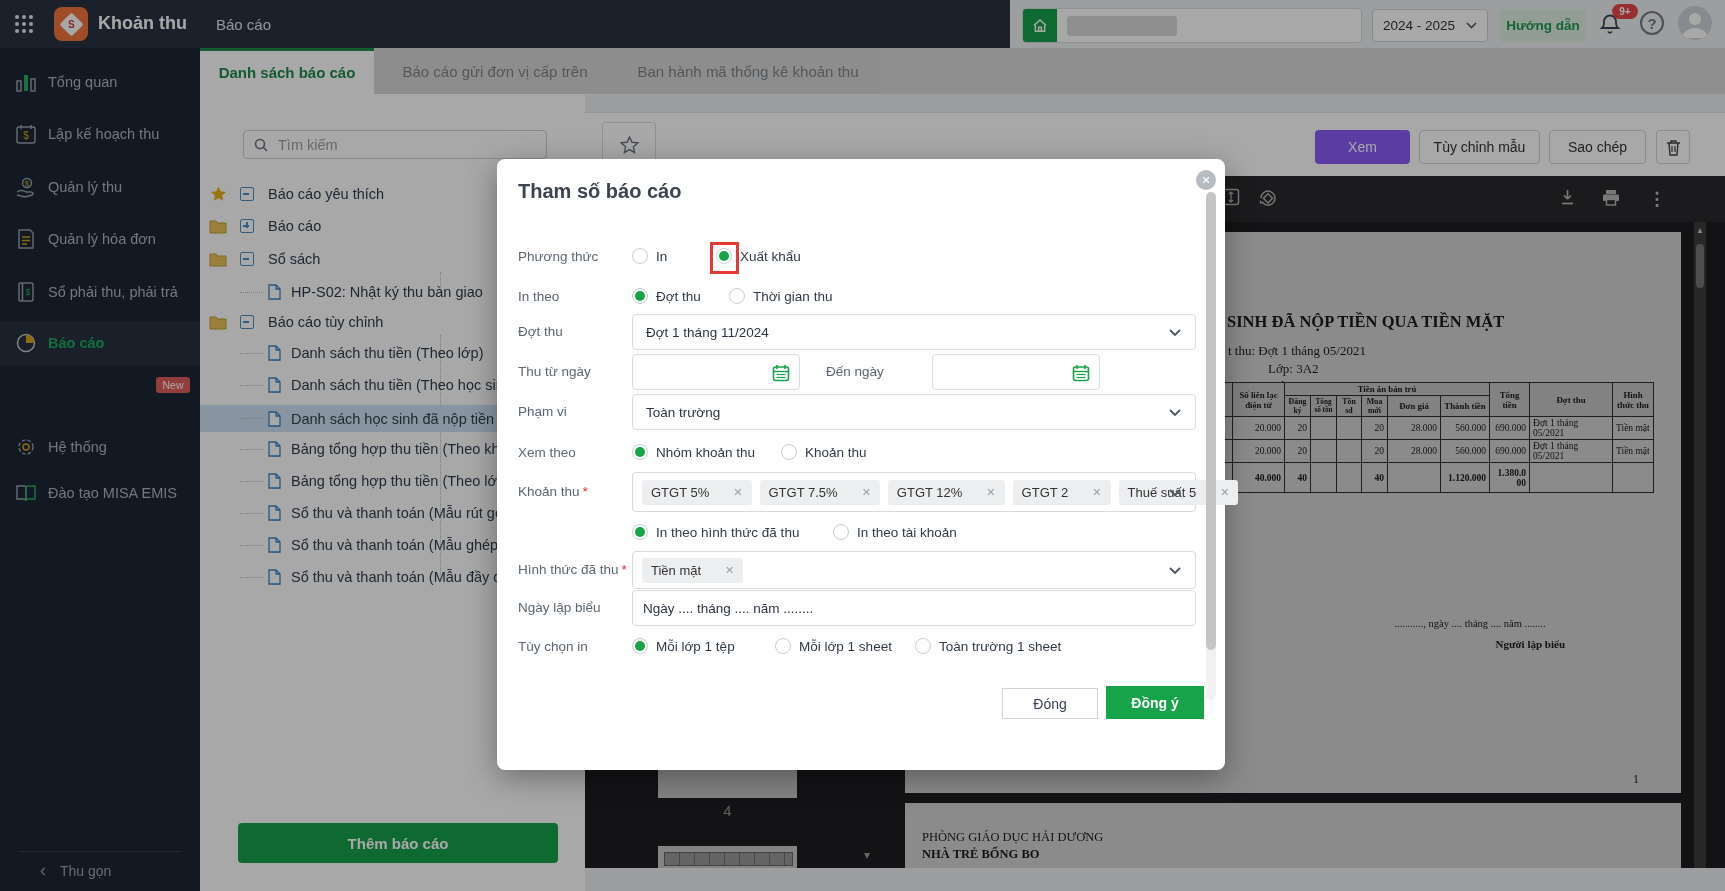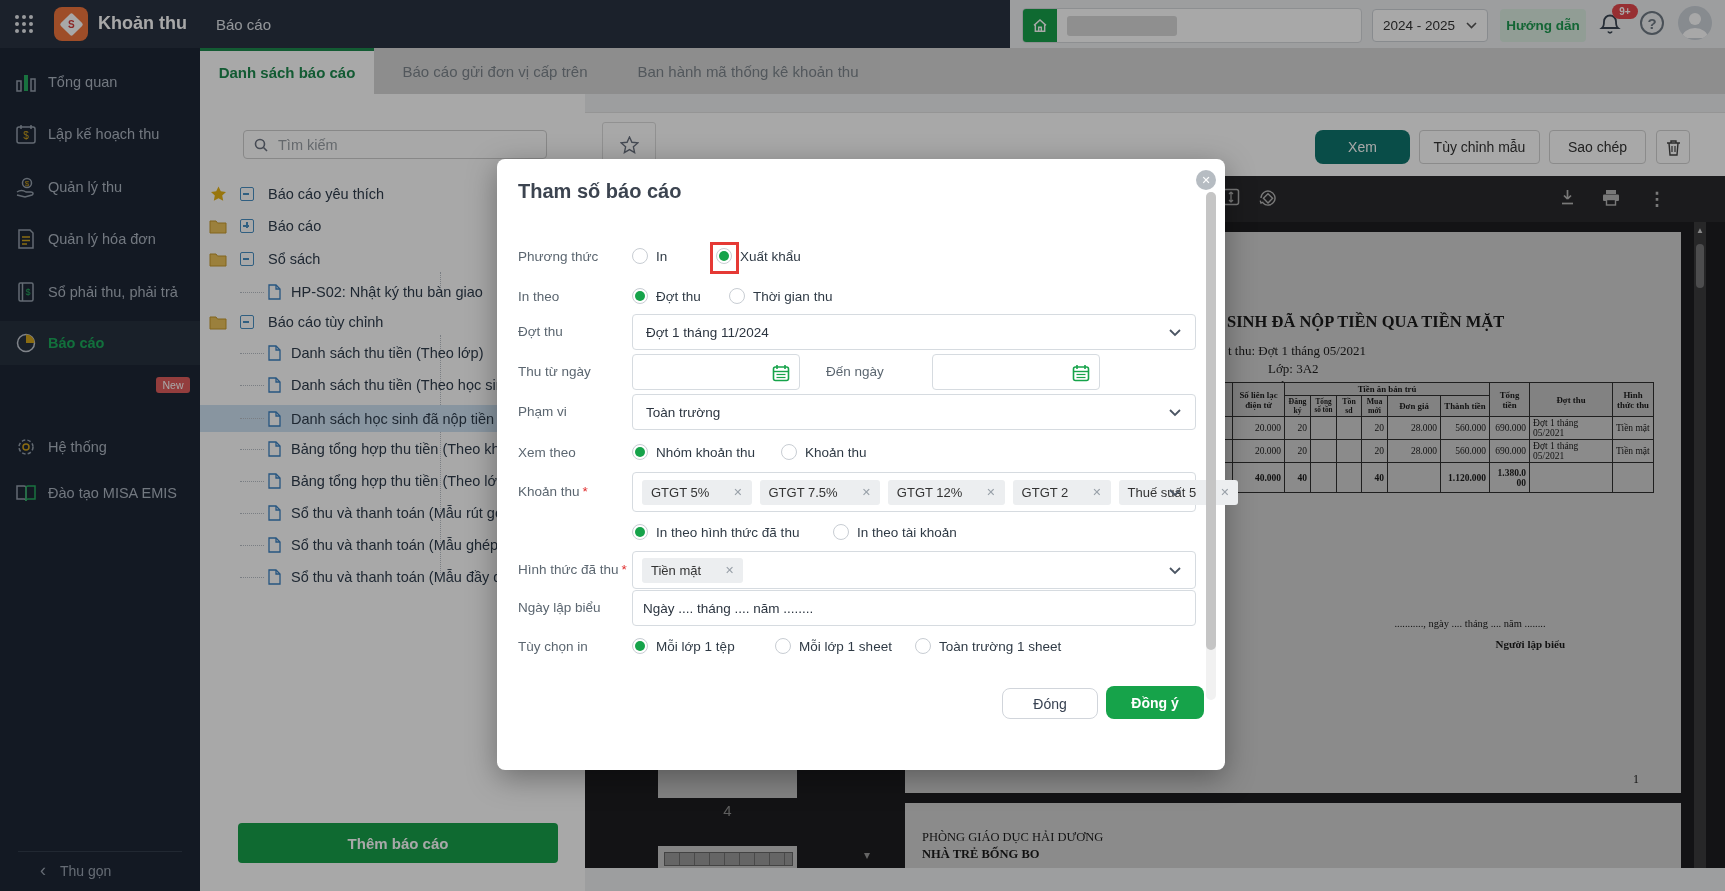--- a/index.html
+++ b/index.html
@@ -44,21 +44,21 @@
   .tbox{width:12px;height:12px;border:1px solid #4a90c4;border-radius:2px;position:relative;background:#fff;flex:none;}
   .tbox::after{content:"";position:absolute;left:2px;top:5px;width:6px;height:1.5px;background:#4a90c4;}
   .tbox.plus::before{content:"";position:absolute;left:5px;top:2px;width:1.5px;height:6px;background:#4a90c4;}
   .guide-v{border-left:1px dotted #b9c0c7;width:0;}
   .guide-h{border-top:1px dotted #b9c0c7;height:0;}
   .addbtn{left:38px;top:729px;width:320px;height:40px;background:#17a24b;border-radius:4px;color:#fff;font-weight:700;font-size:15px;display:flex;align-items:center;justify-content:center;}
   
   .card-toolbar{left:585px;top:112px;width:1140px;height:64px;background:#fff;border-top:1px solid #e2e2e2;}
   .starbox{left:602px;top:122px;width:52px;height:44px;border:1px solid #ddd;border-radius:3px 3px 0 0;background:#fff;display:flex;align-items:center;justify-content:center;color:#6b7280;font-size:20px;}
   .btn{height:34px;border-radius:4px;display:flex;align-items:center;justify-content:center;font-size:14px;box-sizing:border-box;}
-  .btn.green{background:#0f766e;color:#fff;border-radius:8px;}
+  .btn.green{background:#8b5cf6;color:#fff;}
   .btn.plain{background:#fff;border:1px solid #d4d4d4;color:#333;}
   
   .viewer{left:585px;top:176px;width:1140px;height:692px;background:#1e1e20;}
   .vtoolbar{left:585px;top:176px;width:1140px;height:46px;background:#2a2a2c;display:flex;align-items:center;}
   .vicon{color:#b8b8b8;}
   .thumb{background:#c9c9c9;}
   .page{background:#d4d4d4;font-family:"Liberation Serif",serif;color:#1a1a1a;}
   .rpt-table{border-collapse:collapse;table-layout:fixed;}
   .rpt-table td,.rpt-table th{border:1px solid #2f2f2f;font-family:"Liberation Serif",serif;font-size:9.5px;padding:1px 3px;overflow:hidden;}
   .rpt-table th{background:#c6c6c6;font-weight:700;font-size:8.8px;text-align:center;}
@@ -75,21 +75,21 @@
   .opt{display:flex;align-items:center;gap:8px;}
   .radio{width:16px;height:16px;border-radius:50%;border:1px solid #c8cdd3;background:#fff;position:relative;box-sizing:border-box;flex:none;}
   .radio.sel::after{content:"";position:absolute;left:2px;top:2px;width:10px;height:10px;border-radius:50%;background:#16a34a;}
   .opt .lbl{font-size:13.5px;color:#2f3a45;white-space:nowrap;}
   .selbox{height:36px;border:1px solid #d6dbe0;border-radius:4px;background:#fff;display:flex;align-items:center;padding:0 13px;box-sizing:border-box;font-size:13.5px;color:#2c3540;}
   .chev{position:absolute;right:14px;top:14px;}
   .inputbox{height:36px;border:1px solid #d6dbe0;border-radius:4px;background:#fff;display:flex;align-items:center;padding:0 10px;box-sizing:border-box;font-size:13.5px;color:#2c3540;}
   .tag{background:#eceef0;border-radius:3px;padding:5px 9px;font-size:13px;color:#333;display:inline-flex;align-items:center;gap:24px;white-space:nowrap;}
   .tag .x{color:#98a0a8;font-size:11px;}
   .tagsbox{border:1px solid #d6dbe0;border-radius:4px;background:#fff;display:flex;align-items:center;gap:8px;padding:0 9px;box-sizing:border-box;}
-  .m-btn{height:31px;border-radius:8px;display:flex;align-items:center;justify-content:center;font-size:14px;box-sizing:border-box;}
+  .m-btn{height:31px;border-radius:0;display:flex;align-items:center;justify-content:center;font-size:14px;box-sizing:border-box;}
   .m-scrolltrack{left:709px;top:33px;width:10px;height:508px;background:#f1f1f1;border-radius:5px;}
   .m-scrollthumb{left:709px;top:33px;width:10px;height:458px;background:#c5c5c5;border-radius:5px;}
   .redbox{left:710px;top:242px;width:29px;height:32px;border:3px solid #e53935;z-index:160;box-sizing:border-box;}
 </style>
 </head>
 <body>
 
 <div id="app">
 
   <div class="abs hdr-dark"></div>

